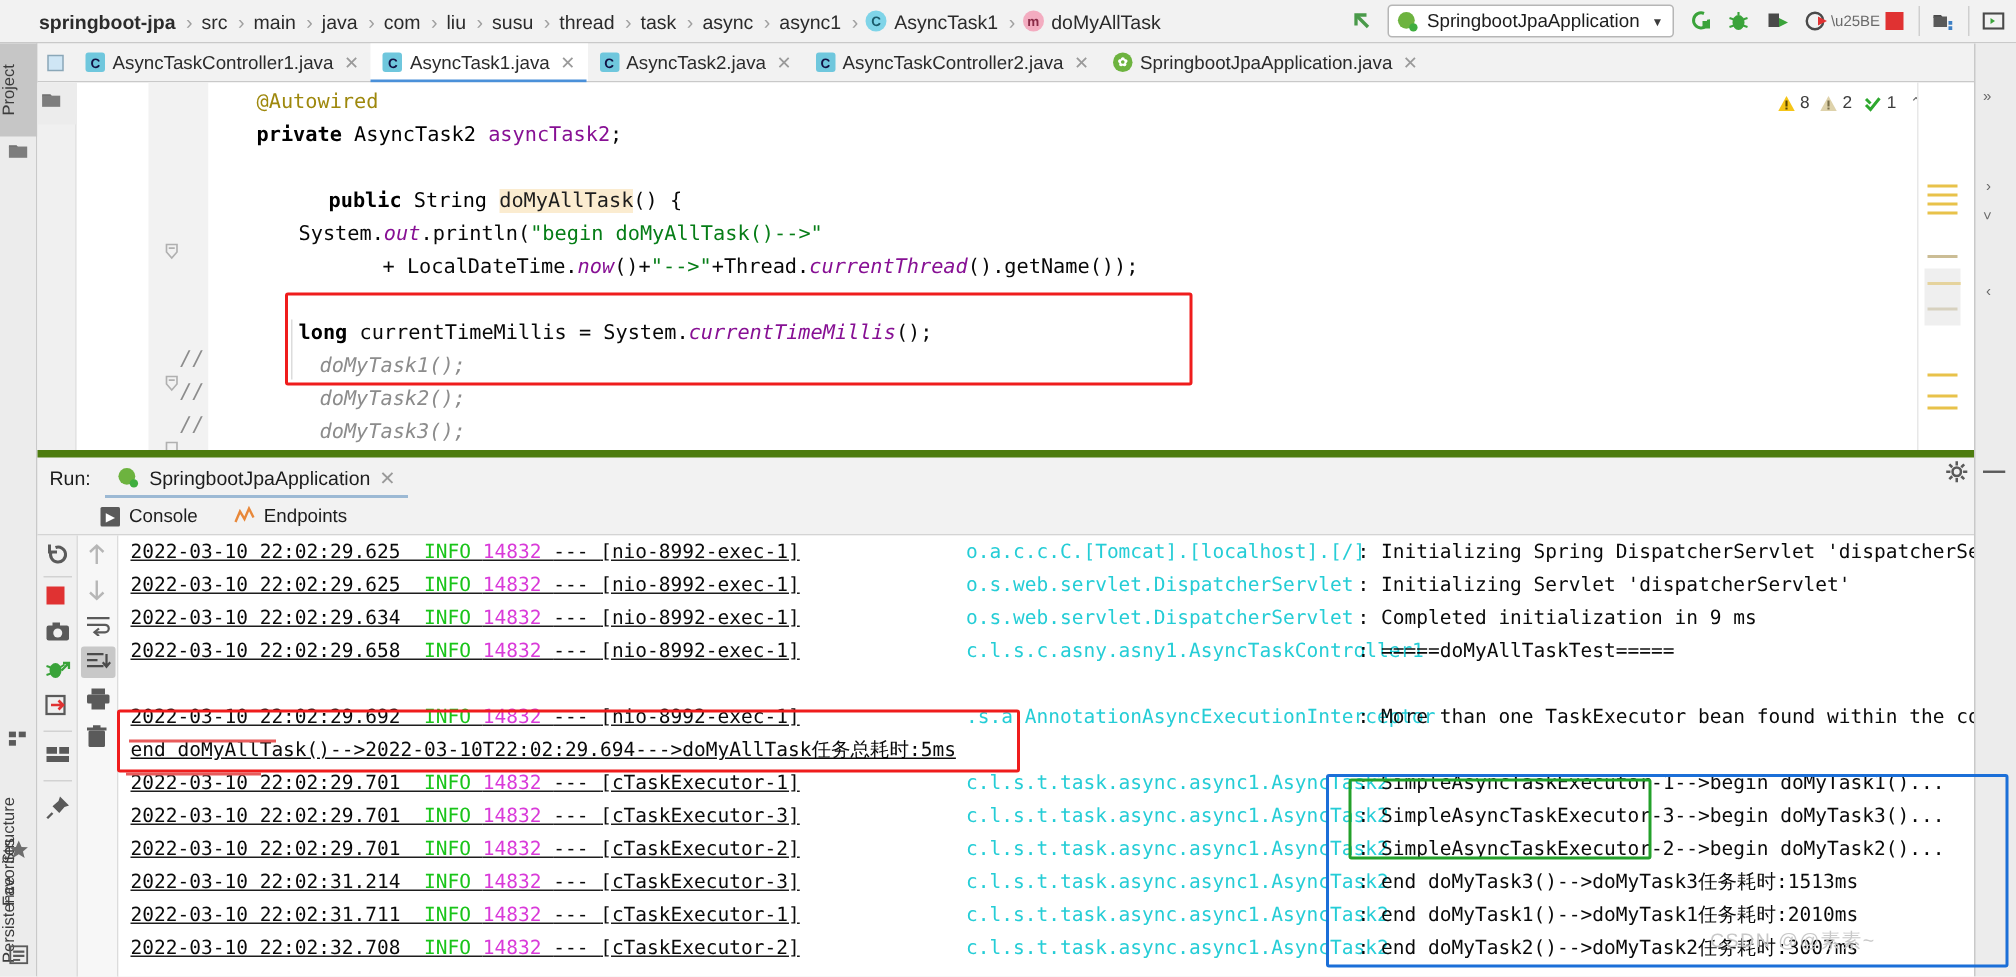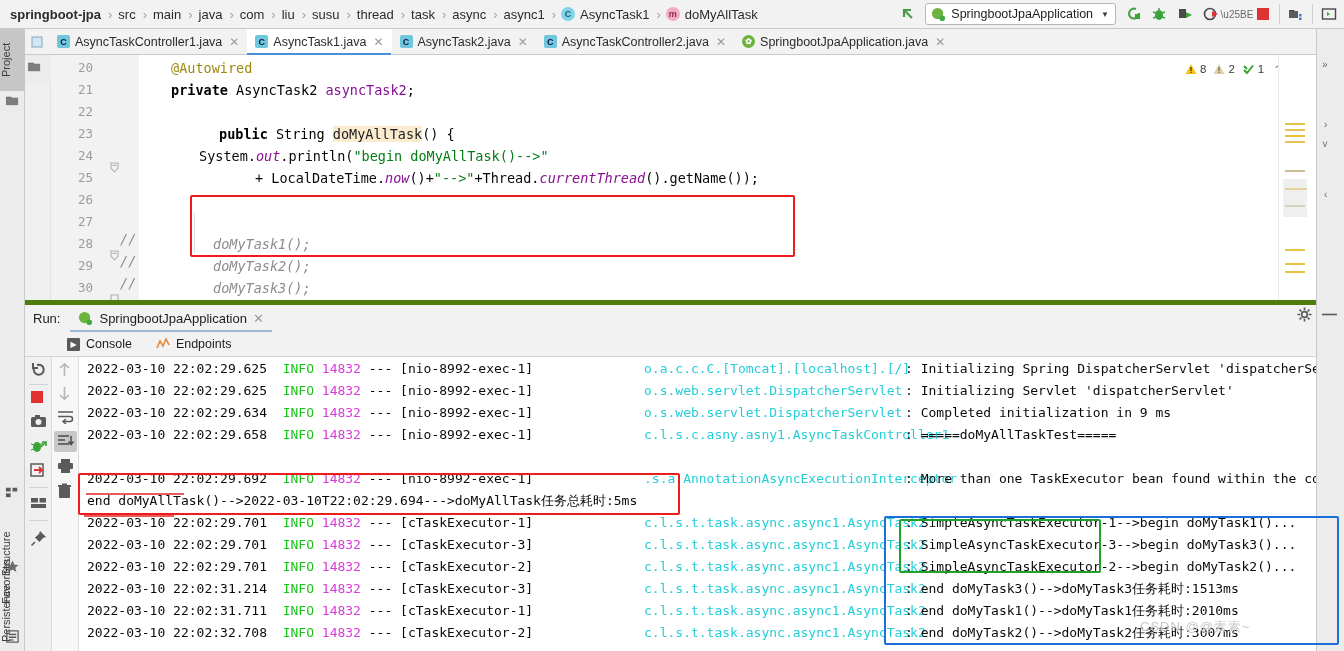--- a/index.html
+++ b/index.html
@@ -14,21 +14,21 @@
     position:relative;
   }
   .mono { font-family:"DejaVu Sans Mono","Liberation Mono", monospace; }
 
   
   #topbar{
     position:absolute; left:0; top:0; width:1344px; height:29px;
     background:#f2f2f2; border-bottom:1px solid #c9c9c9;
     display:flex; align-items:center;
   }
-  #crumbs{ display:flex; align-items:center; padding-left:9px; height:100%; }
+  #crumbs{ display:flex; align-items:center; padding-left:25px; height:100%; }
   .crumb{ font-size:13px; color:#2b2b2b; white-space:nowrap; padding:0 1px; }
   .crumb.proj{ font-weight:bold; }
   .crumb-sep{ color:#a0a0a0; font-size:13px; margin:0 5px 0 6px; }
   .crumb-ico{
     width:14px;height:14px;border-radius:50%;
     display:inline-flex;align-items:center;justify-content:center;
     font-size:9px; color:#fff; margin-right:4px; font-weight:bold;
     vertical-align:middle;
   }
   .ico-class{ background:#7fd4e8; color:#1b5b6b; }
@@ -193,21 +193,21 @@
     font-size:13px; white-space:pre;
   }
   .lg-date{ color:#0a0a0a; }
   .lg-info{ color:#19c419; }
   .lg-pid{ color:#d93ad9; }
   .lg-dash{ color:#0a0a0a; }
   .lg-thread{ color:#0a0a0a; }
   .lg-logger{ color:#25cdd6; }
   .lg-msg{ color:#0a0a0a; }
   .lg-sout{ color:#0a0a0a; }
-  .colA{ position:absolute; left:8px; }
+  .colA{ position:absolute; left:8px;text-decoration:underline; }
   .colB{ position:absolute; left:565px; }
   .colC{ position:absolute; left:826px; }
 
   #redbox2{
     position:absolute; left:78px; top:473px; width:602px; height:42px;
     border:2.5px solid #ef1c1c; border-radius:2px; pointer-events:none;
   }
   #bluebox{
     position:absolute; left:884px; top:516px; width:455px; height:129px;
     border:2.5px solid #1b6fd8; border-radius:2px; pointer-events:none;
@@ -440,33 +440,20 @@
 </div>
 
 <div id="editor">
   <div id="gutterbg"></div>
   <div id="projstub">
     <svg style="margin:6px 0 0 3px" width="15" height="13" viewBox="0 0 16 14">
         <path d="M0 2 h6 l1.4 1.8 H0 Z" fill="#6d6d6d"></path>
         <rect x="0" y="3" width="13" height="8" fill="#7d7d7d"></rect>
       </svg>
   </div>
-  <div id="linenums">
-      <div class="lnum mono" style="top: 2px;">20</div>
-      <div class="lnum mono" style="top: 24px;">21</div>
-      <div class="lnum mono" style="top: 46px;">22</div>
-      <div class="lnum mono" style="top: 68px;">23</div>
-      <div class="lnum mono" style="top: 90px;">24</div>
-      <div class="lnum mono" style="top: 112px;">25</div>
-      <div class="lnum mono" style="top: 134px;">26</div>
-      <div class="lnum mono" style="top: 156px;">27</div>
-      <div class="lnum mono" style="top: 178px;">28</div>
-      <div class="lnum mono" style="top: 200px;">29</div>
-      <div class="lnum mono" style="top: 222px;">30</div>
-    </div>
   <div id="foldcol">
     <div id="gutter-run">
       <svg width="15" height="15" viewBox="0 0 16 16">
           <circle cx="7" cy="8" r="6" fill="#4fbd4f"></circle>
           <path d="M6 5 L11 8 L6 11 Z" fill="#2d7a2d"></path>
         </svg>
     </div>
     <div class="foldmark" style="left:11px;top:107px;">
       <svg width="9" height="12" viewBox="0 0 9 12">
           <path d="M1 1 h7 v5 l-3.5 4 L1 6 Z" fill="none" stroke="#b0b0b0" stroke-width="1.1"></path>
@@ -489,20 +476,21 @@
     <div class="cmt mono" style="position:absolute;left:21px;top:220px;font-size:13.5px;">//</div>
   </div>
   <div id="codearea">
       <div class="cline mono" style="top: 2px; left: 32px;"><span class="ann">@Autowired</span></div>
       <div class="cline mono" style="top: 24px; left: 32px;"><span class="k">private </span><span class="ty">AsyncTask2 </span><span class="fld">asyncTask2</span><span class="plain">;</span></div>
       <div class="cline mono" style="top: 46px; left: 4px;"></div>
       <div class="cline mono" style="top: 68px; left: 32px; margin-left: 48px;"><span class="k">public </span><span class="ty">String </span><span class="hl">doMyAllTask</span><span class="plain">() {</span></div>
       <div class="cline mono" style="top: 90px; left: 60px;"><span class="plain">System.</span><span class="st">out</span><span class="plain">.println(</span><span class="str">"begin doMyAllTask()--&gt;"</span></div>
       <div class="cline mono" style="top: 112px; left: 116px;"><span class="plain">+ LocalDateTime.</span><span class="st">now</span><span class="plain">()+</span><span class="str">"--&gt;"</span><span class="plain">+Thread.</span><span class="st">currentThread</span><span class="plain">().getName());</span></div>
       <div class="cline mono" style="top: 134px; left: 4px;"></div>
+      <div class="cline mono" style="top: 156px; left: 60px;"><span class="k">long </span><span class="plain">currentTimeMillis = System.</span><span class="st">currentTimeMillis</span><span class="plain">();</span></div>
       <div class="cline mono" style="top: 178px; left: 74px;"><span class="cmt">doMyTask1();</span></div>
       <div class="cline mono" style="top: 200px; left: 74px;"><span class="cmt">doMyTask2();</span></div>
       <div class="cline mono" style="top: 222px; left: 74px;"><span class="cmt">doMyTask3();</span></div>
     </div>
   <div id="redbox1"></div>
   <div style="position:absolute;left:169px;top:158px;width:1px;height:40px;background:#dcdcdc;"></div>
 </div>
 
 <div id="inspcounts">
   <span>

